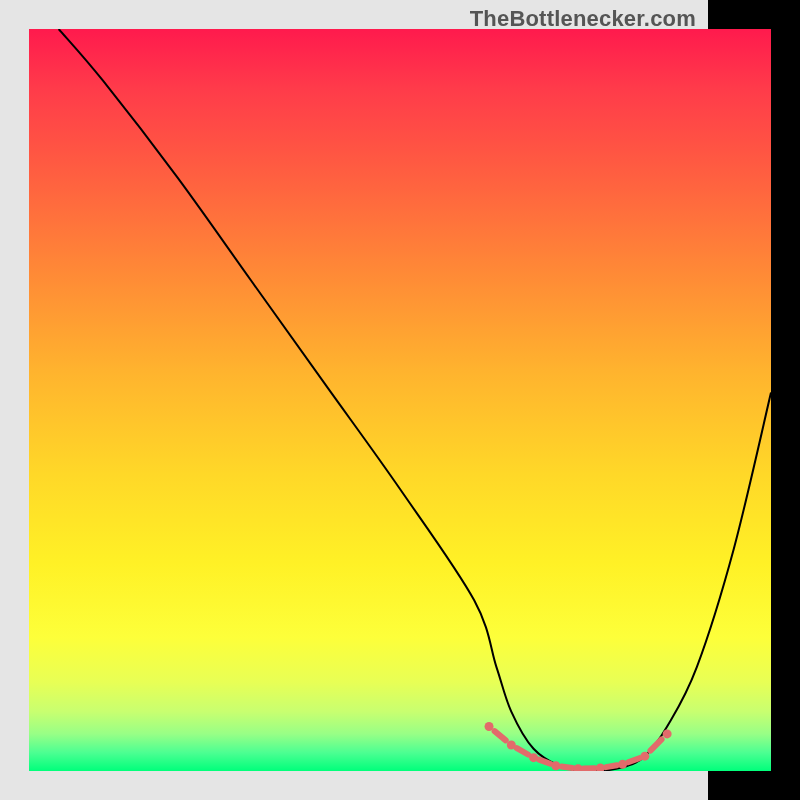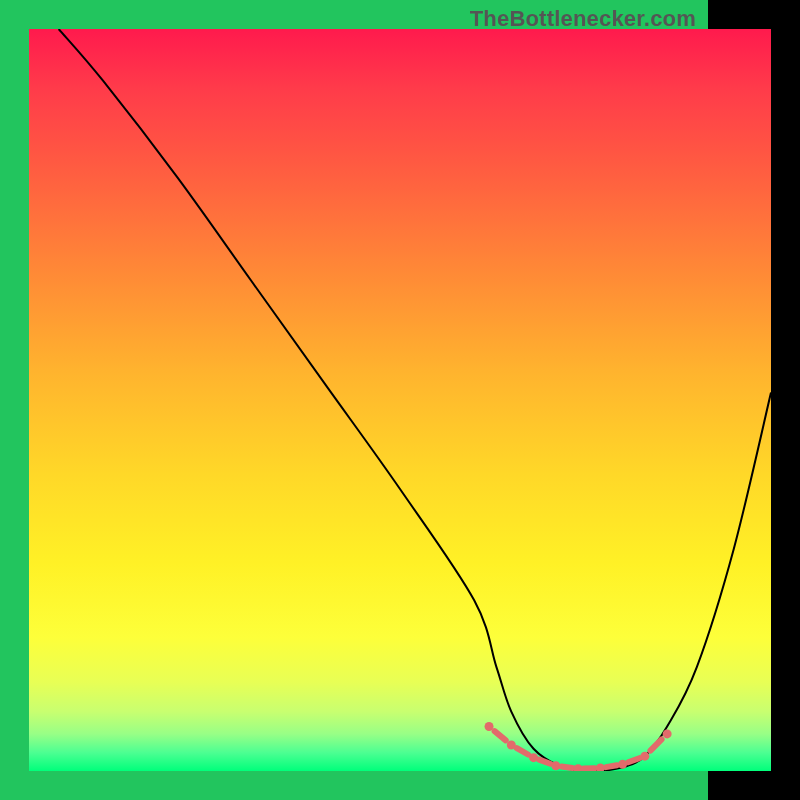--- a/index.html
+++ b/index.html
@@ -1,21 +1,21 @@
 <!DOCTYPE html>
 <html><head>
 <meta charset="utf-8">
 <style>
   * { margin: 0; padding: 0; box-sizing: border-box; }
   html, body { width: 800px; height: 800px; background: #000; overflow: hidden; }
   .container {
     position: relative;
     width: 708px;
     height: 800px;
-    background: #22c55e;
+    background: #e5e5e5;
   }
   .attribution {
     position: absolute;
     top: 6px;
     right: 12px;
     font-family: Arial, Helvetica, sans-serif;
     font-size: 22px;
     font-weight: bold;
     color: #555;
     letter-spacing: 0.2px;

